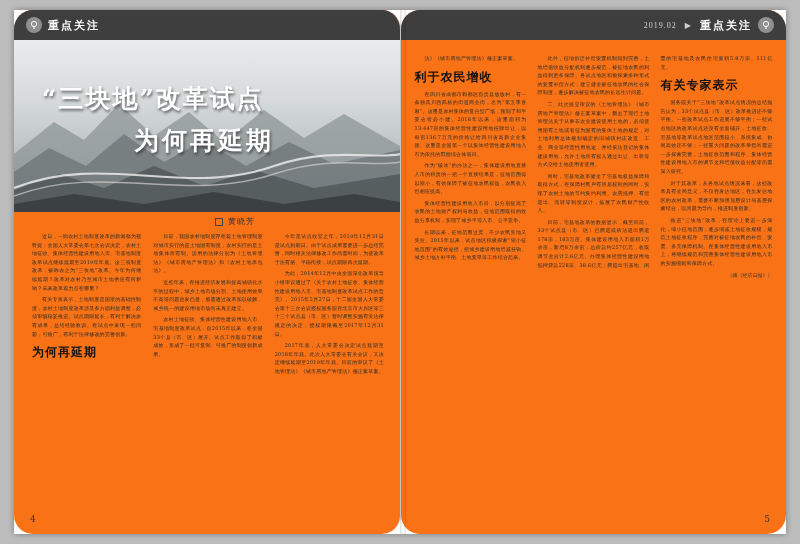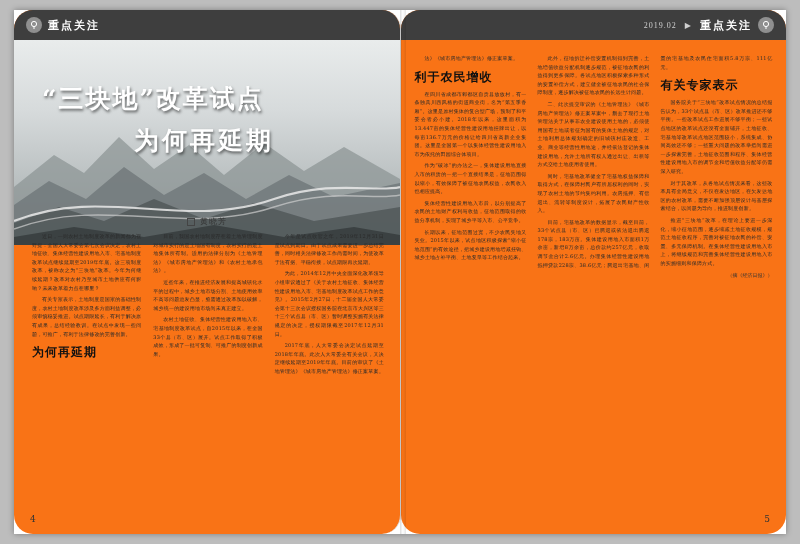--- a/index.html
+++ b/index.html
@@ -18,28 +18,28 @@
   .hdr-inner{display:flex;align-items:center;height:30px;padding:0 12px;color:#fff;font-size:10px;letter-spacing:1px;}
   .hdr-inner.right{justify-content:flex-end;}
   .badge{width:16px;height:16px;border-radius:50%;background:#8f8f8f;display:flex;align-items:center;justify-content:center;margin-right:6px;}
   .badge svg{display:block;}
   .badge.r{margin-right:0;margin-left:6px;}
   .hdr-title{font-size:11px;font-weight:bold;letter-spacing:2px;}
   .hdr-date{font-size:8px;color:#cfcfcf;letter-spacing:1px;margin-right:8px;font-family:Liberation Serif, serif;}
   .hdr-arrow{font-size:8px;color:#cfcfcf;margin-right:8px;}
 
   
-  .hero{position:absolute;top:30px;left:0;width:386px;height:205px;overflow:hidden;background:#cfd3d3;}
+  .hero{position:absolute;top:30px;left:0;width:386px;height:172px;overflow:hidden;background:#cfd3d3;}
   .hero .sky{position:absolute;inset:0;background:linear-gradient(180deg,#e9ecec 0%,#d6dadb 35%,#b9bfc0 70%,#9aa1a2 100%);}
   .mt{position:absolute;bottom:0;}
   .hero-title{position:absolute;left:28px;top:42px;color:#fff;font-family:"DejaVu Serif",serif;font-weight:bold;font-size:25px;letter-spacing:2px;text-shadow:1px 2px 3px rgba(0,0,0,.55);}
   .hero-title2{position:absolute;left:120px;top:84px;color:#fff;font-family:"DejaVu Serif",serif;font-weight:bold;font-size:25px;letter-spacing:3px;text-shadow:1px 2px 3px rgba(0,0,0,.55);}
   .hero-swoosh{position:absolute;left:0;bottom:10px;width:386px;height:60px;}
 
-  .byline{position:absolute;top:206px;left:0;width:386px;text-align:center;font-size:8px;color:#333;letter-spacing:1px;}
+  .byline{position:absolute;top:206px;left:0;width:386px;text-align:center;font-size:8px;color:#333;letter-spacing:1px;padding-left:28px;}
   .byline .sq{display:inline-block;width:6px;height:6px;border:1px solid #444;margin-right:5px;vertical-align:middle;}
 
   
   .cols{position:absolute;left:18px;top:222px;width:352px;height:268px;column-count:3;column-gap:12px;}
   .cols-r{position:absolute;left:14px;top:44px;width:358px;height:446px;column-count:3;column-gap:11px;}
   p.body{margin:0 0 3px 0;font-family:"DejaVu Serif",serif;font-size:5.0px;line-height:1.72;text-align:justify;color:#2a2a2a;text-indent:10px;letter-spacing:.2px;}
   h3.sub{margin:6px 0 4px 0;font-family:Liberation Serif, serif;font-size:12px;font-weight:bold;text-align:left;color:#111;letter-spacing:1px;}
   .end{font-family:"DejaVu Serif",serif;font-size:5px;text-align:right;color:#333;}
 
   .folio{position:absolute;bottom:10px;font-family:"DejaVu Serif",serif;font-size:9px;color:#333;}

